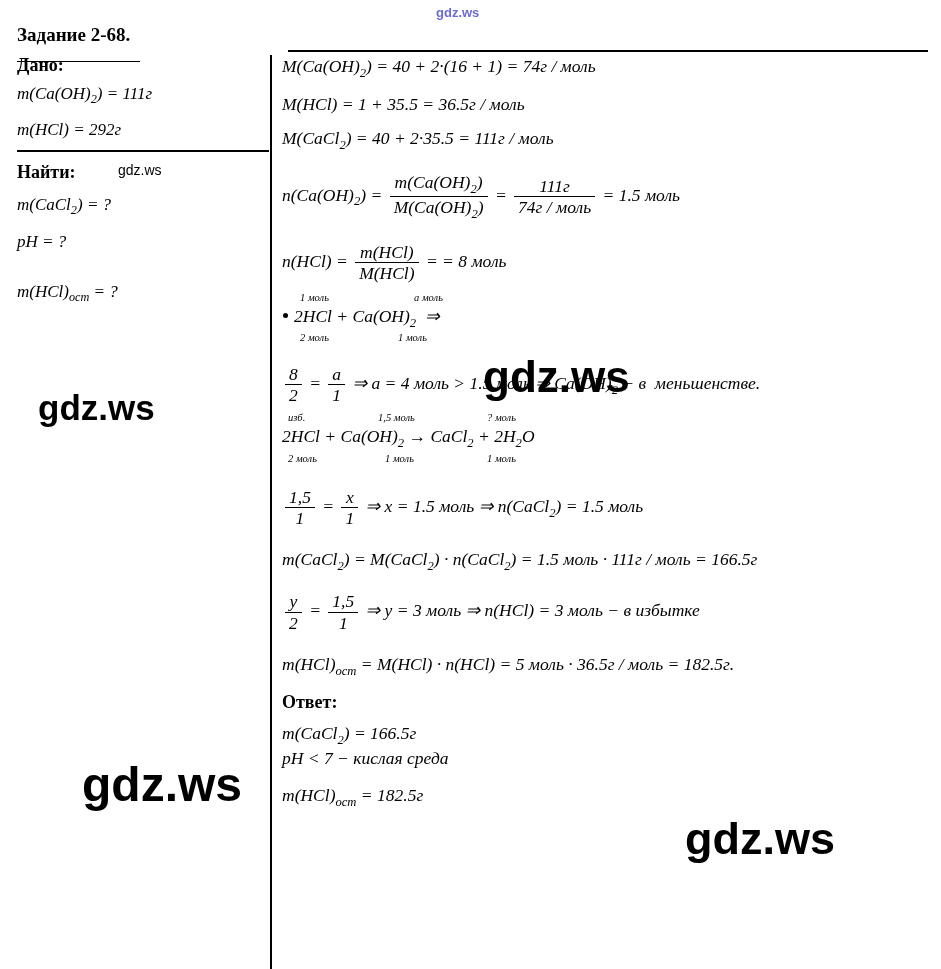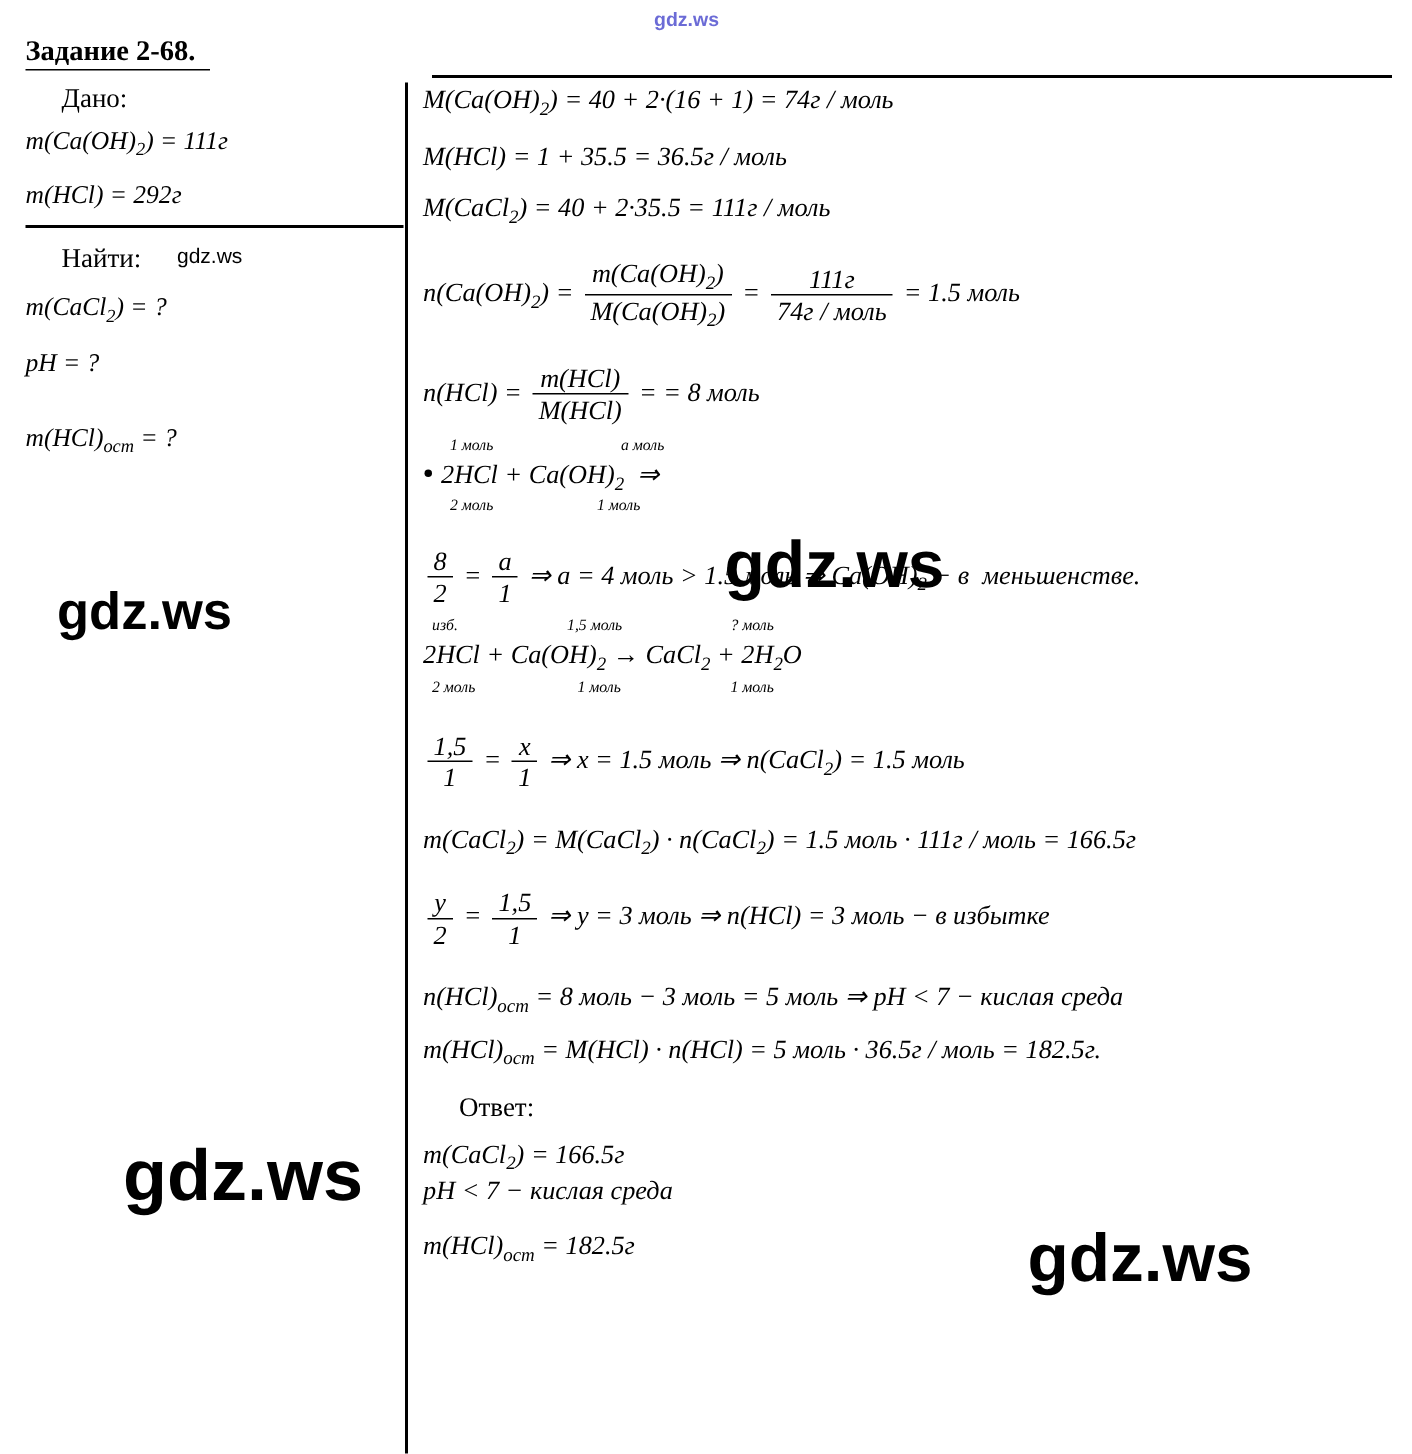--- a/index.html
+++ b/index.html
@@ -38,36 +38,35 @@
   .task-title {
     position: absolute;
     left: 17px;
     top: 24px;
     font-family: "Liberation Serif", serif;
     font-weight: bold;
     font-size: 19px;
   }
   .task-title .u {
     border-bottom: 1px solid #000;
-    padding-bottom: 1px;
+    padding-bottom: 16px;
   }
 
   
   .left-col {
     position: absolute;
     left: 17px;
     top: 55px;
     width: 252px;
   }
 
   .lbl-bold {
-    font-weight: normal;
+    font-weight: bold;
     font-size: 18px;
     font-family: "Liberation Serif", serif;
-    margin-left: 24px;
   }
   .math {
     font-family: "Liberation Serif", serif;
     font-style: italic;
     font-size: 17px;
     white-space: nowrap;
   }
   .math .up {
     font-style: italic;
   }
@@ -302,23 +301,20 @@
       m(CaCl<sub>2</sub>) = M(CaCl<sub>2</sub>) · n(CaCl<sub>2</sub>) = 1.5 моль · 111<span>г</span> / моль = 166.5<span>г</span>
     </div>
 
     <div class="eq" style="margin-bottom:20px">
       <span class="frac"><span class="num">у</span><span class="den">2</span></span>
       =
       <span class="frac"><span class="num">1,5</span><span class="den">1</span></span>
       ⇒ у = 3 моль ⇒ n(HCl) = 3 моль − в избытке
     </div>
 
-    <div class="eq" style="margin-bottom:11px">
-      n(HCl)<sub>ост</sub> = 8 моль − 3 моль = 5 моль ⇒ pH &lt; 7 − кислая среда
-    </div>
 
     <div class="eq" style="margin-bottom:14px">
       m(HCl)<sub>ост</sub> = M(HCl) · n(HCl) = 5 моль · 36.5<span>г</span> / моль = 182.5<span>г</span>.
     </div>
 
     <div class="lbl-bold" style="margin-bottom:10px">Ответ:</div>
 
     <div class="eq" style="margin-bottom:0">
       m(CaCl<sub>2</sub>) = 166.5<span>г</span>
     </div>

